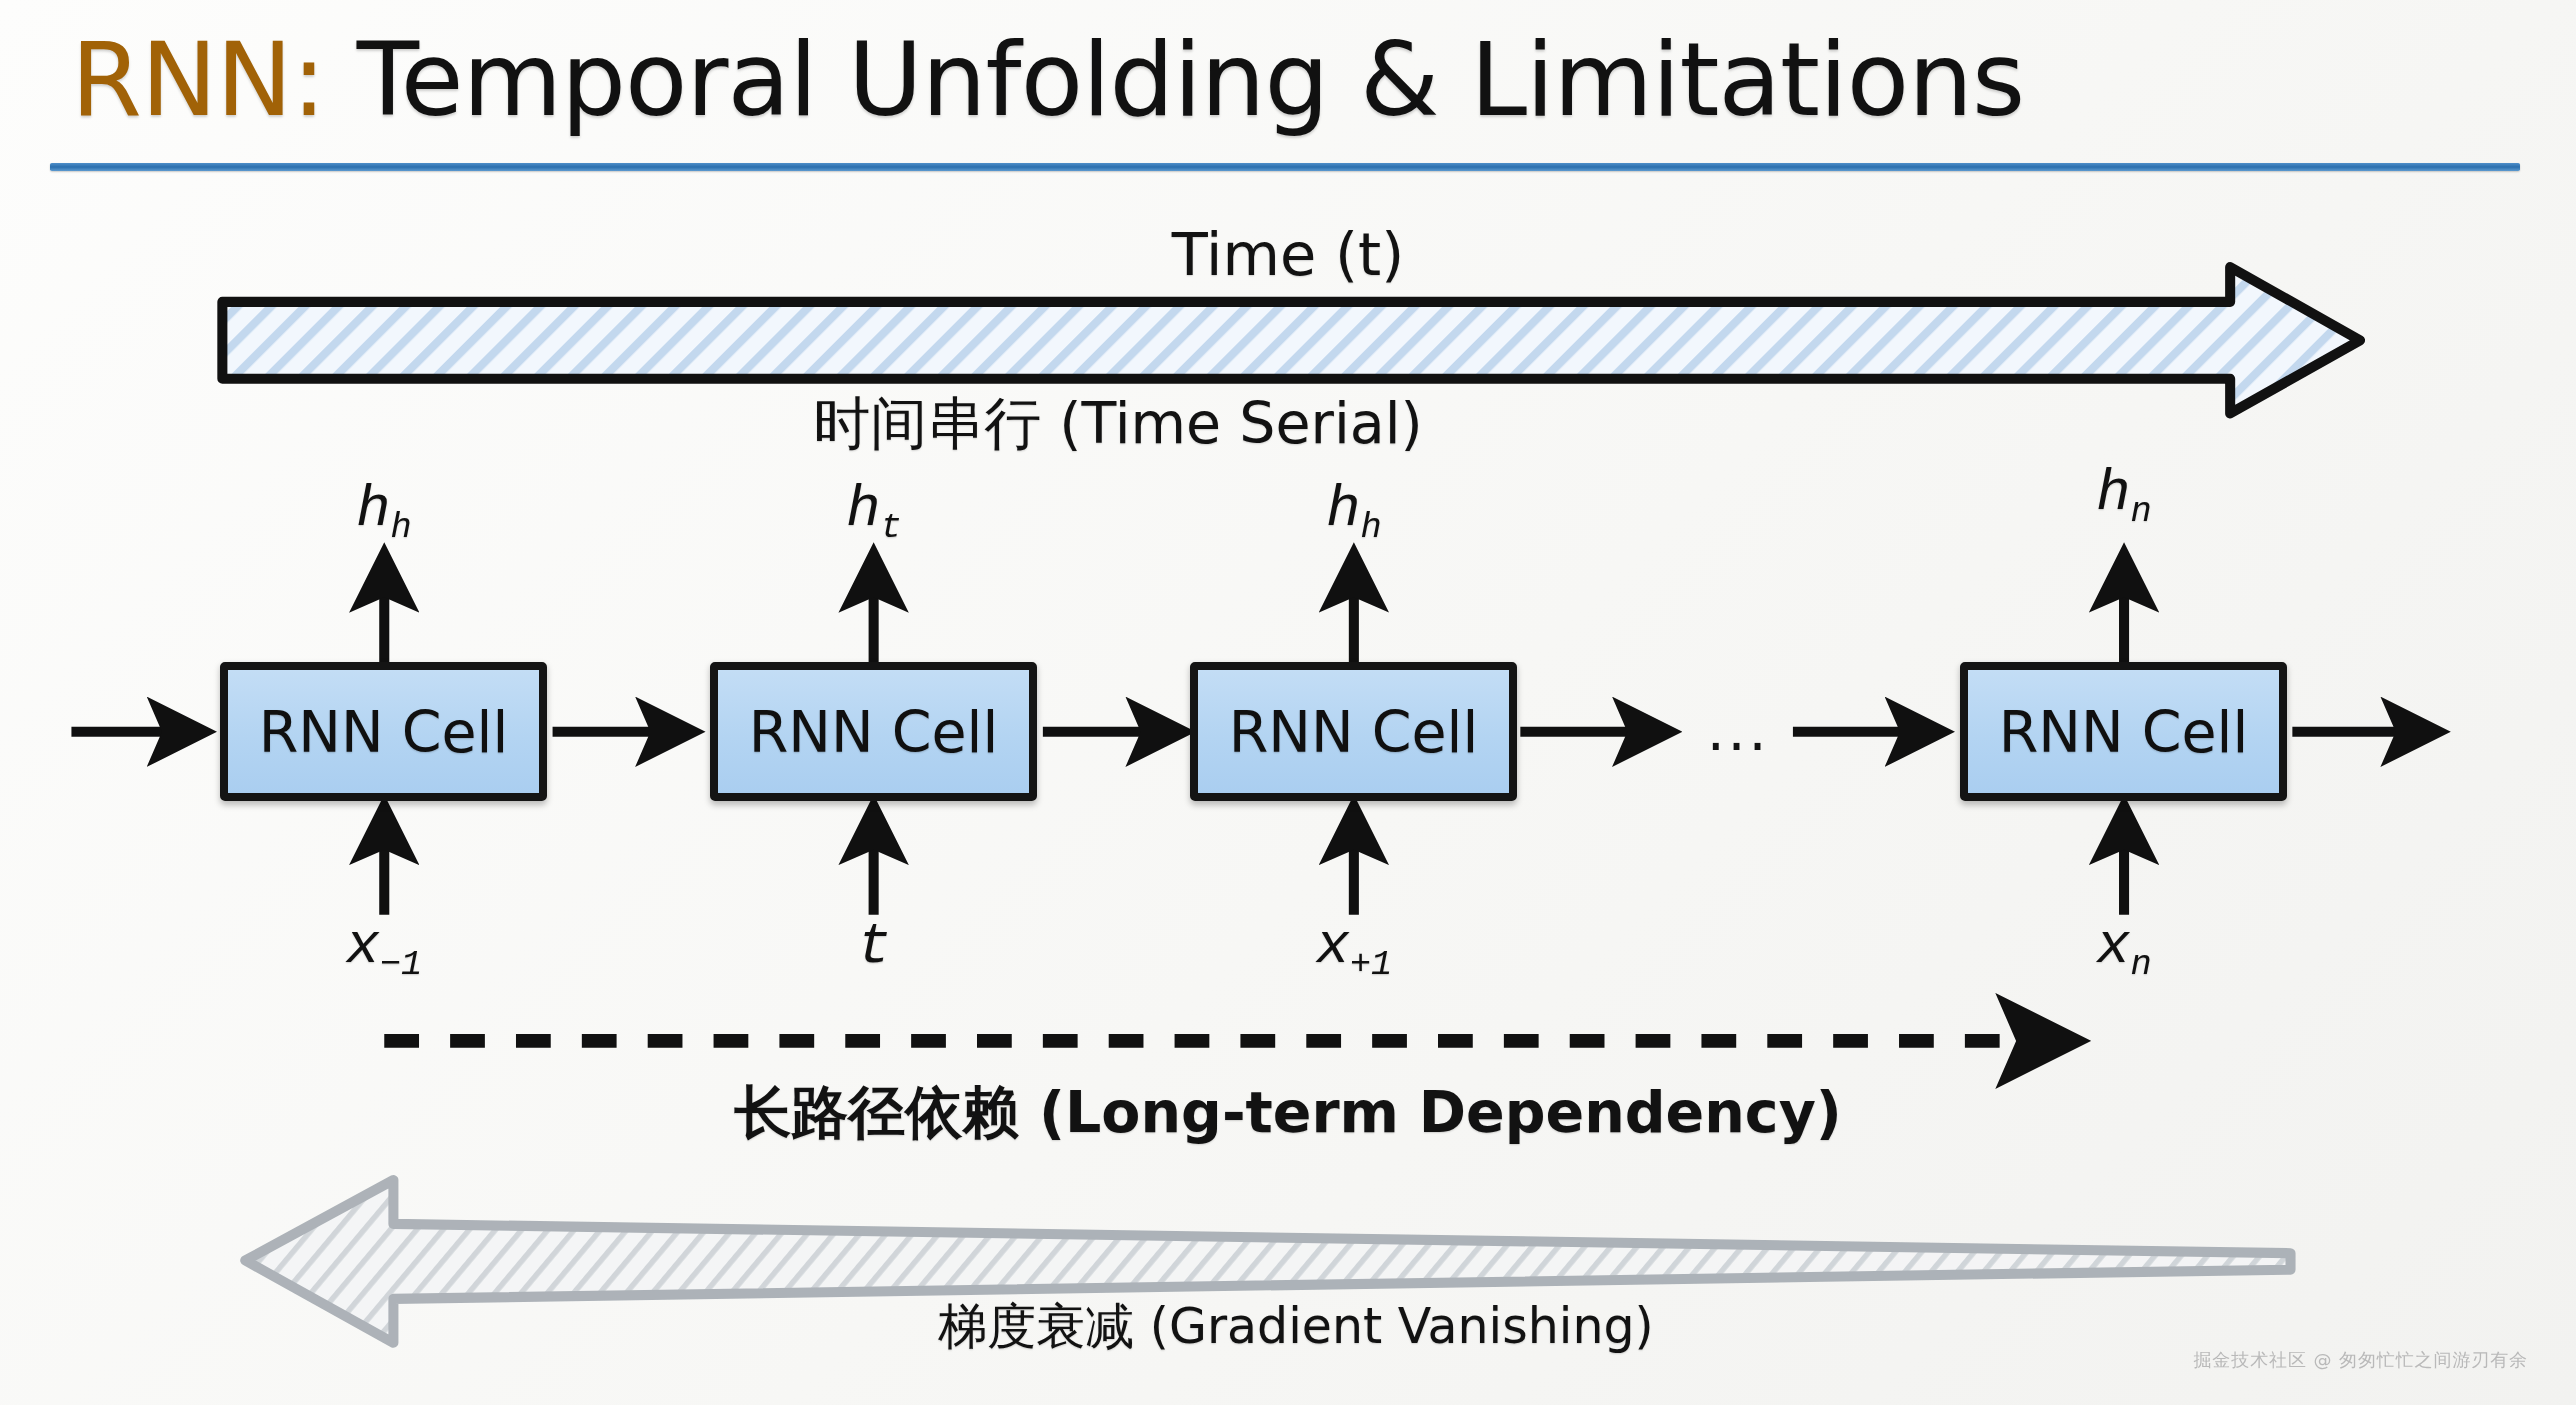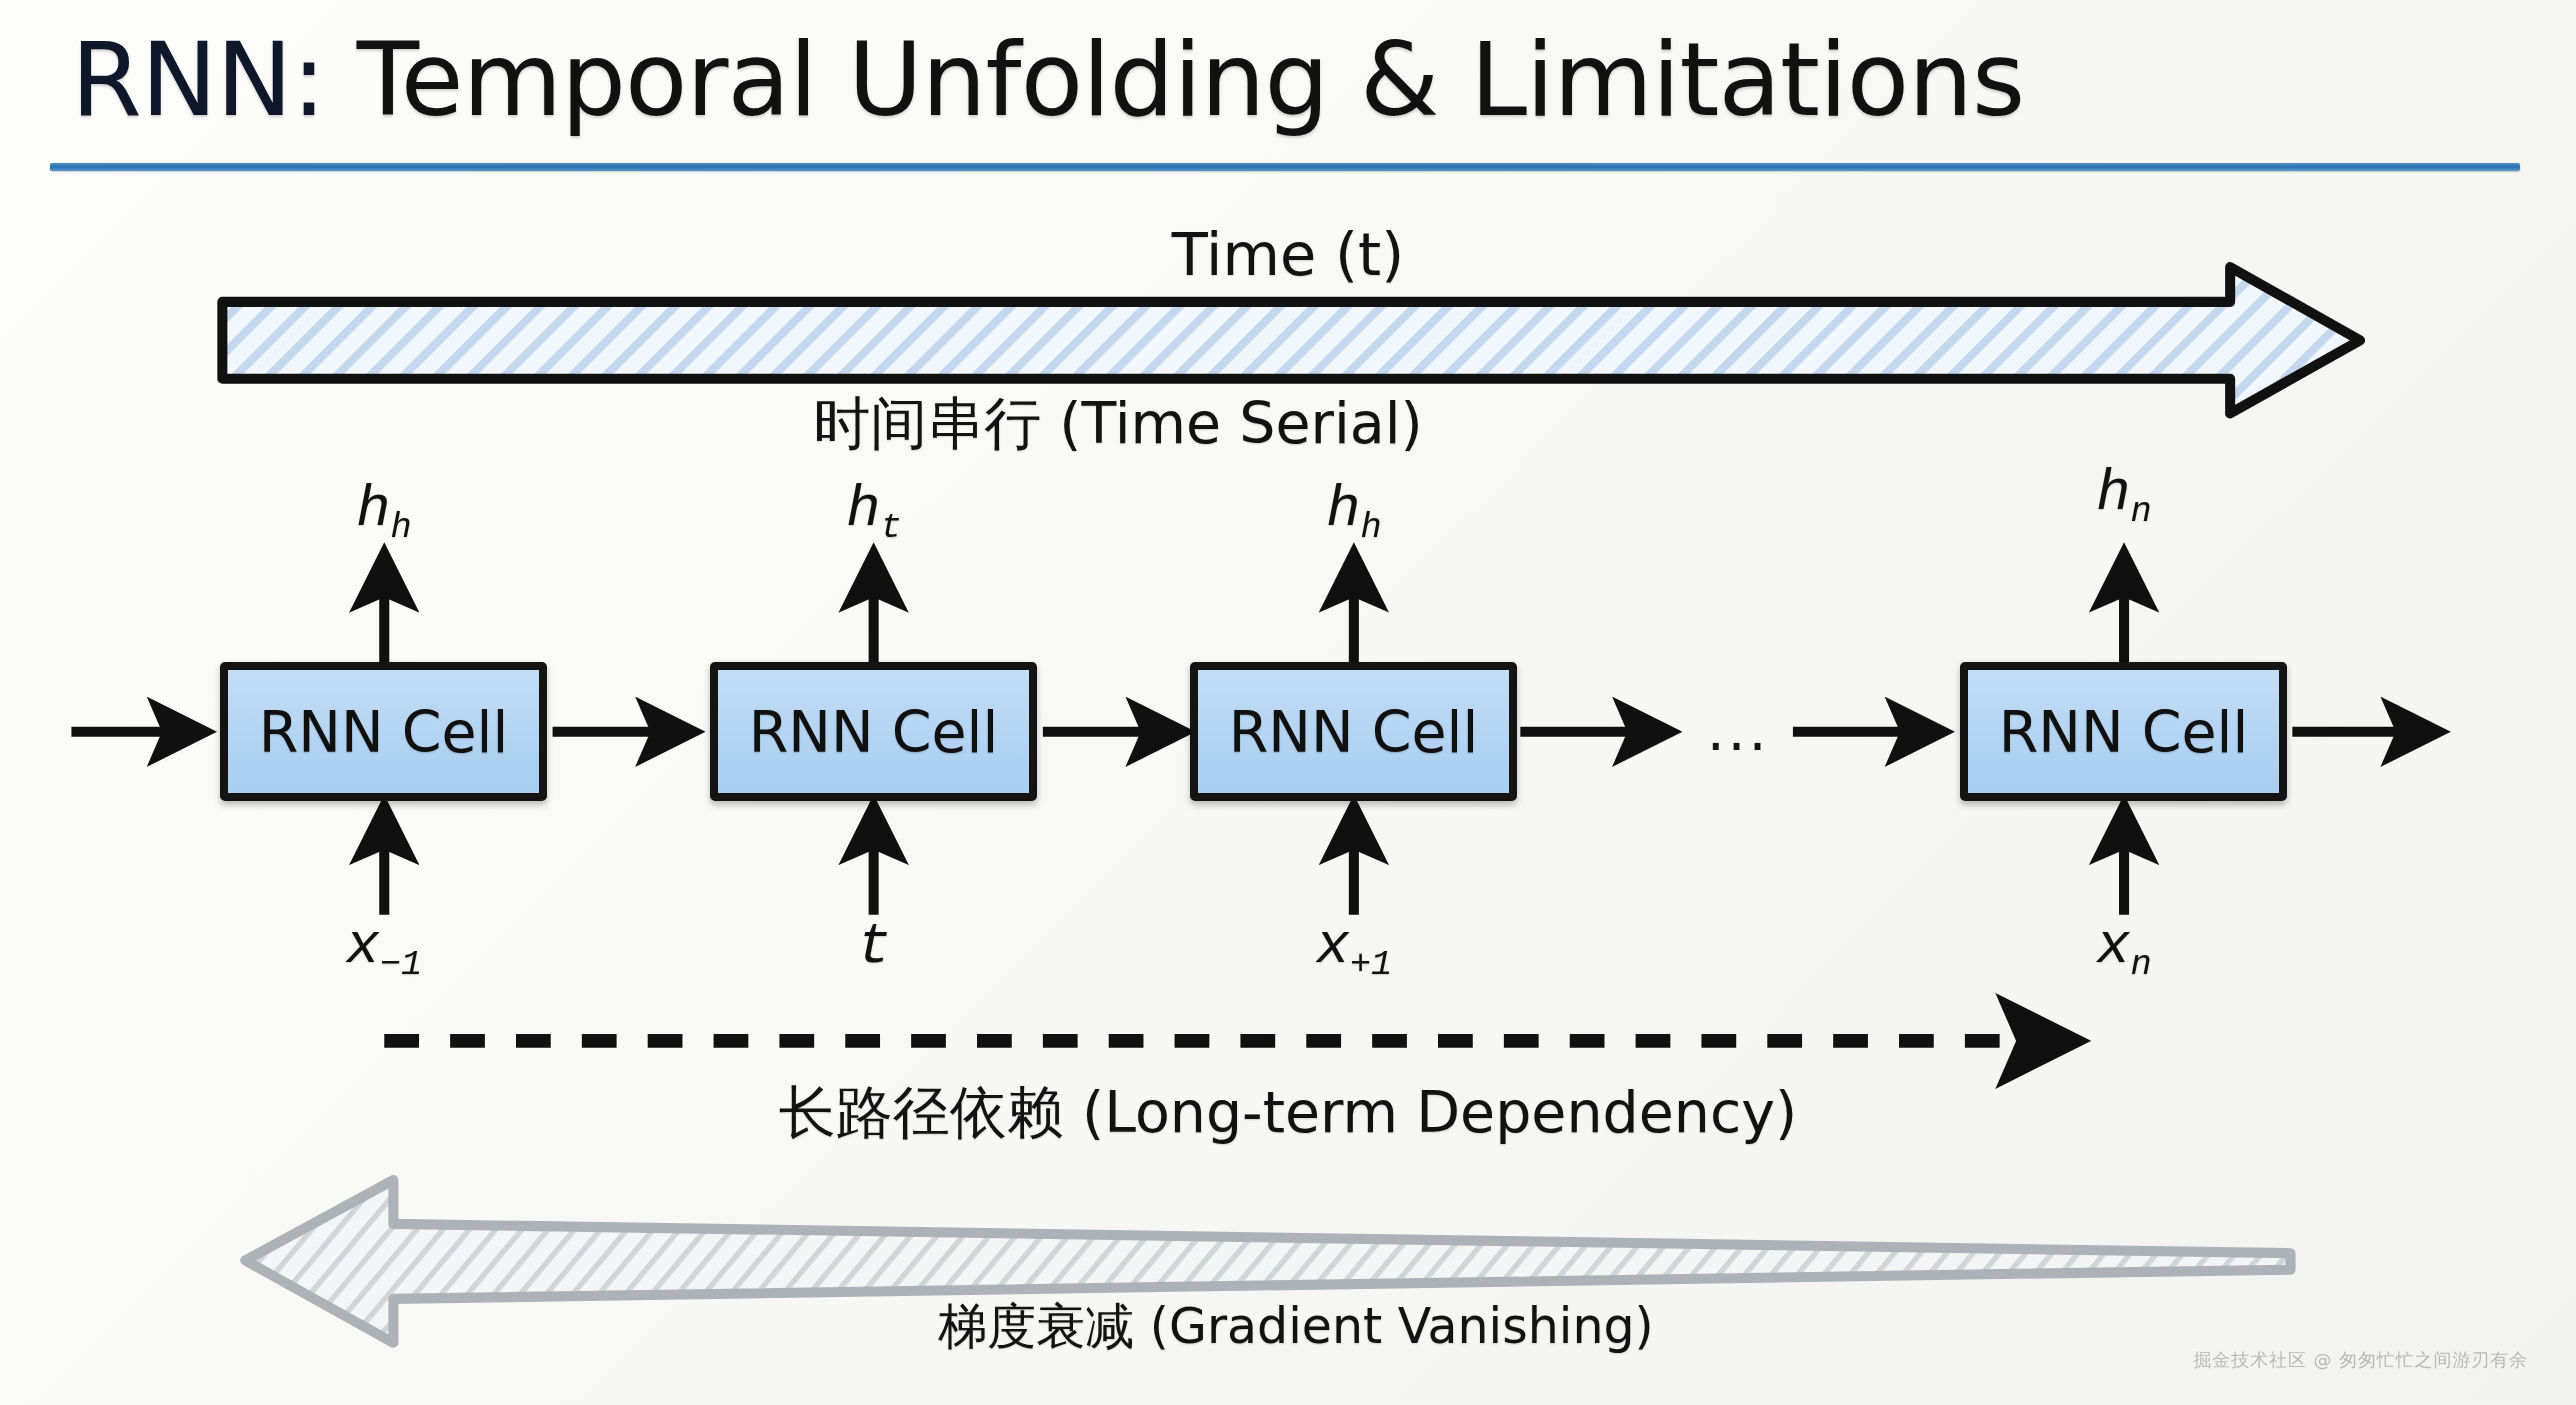--- a/index.html
+++ b/index.html
@@ -13,37 +13,37 @@
   .slide{position:absolute;inset:0;background:linear-gradient(135deg,#fdfdfc 0%,#f7f7f5 55%,#f2f2f0 100%);}
 
   
   .title-wrap{position:absolute;left:71px;top:25.6px;white-space:nowrap;}
   .title{
     font-family:"DejaVu Sans","Liberation Sans",sans-serif;
     font-size:102px;line-height:1.05;font-weight:400;
     letter-spacing:-0.9px;color:#111;
     text-shadow:0 1.8px 2.7px rgba(0,0,0,0.18);
   }
-  .title .accent{color:#0f172a;text-align:right;}
+  .title .accent{color:#a16207;text-align:right;}
   .title-rule{
     position:absolute;left:50px;top:163px;width:2470px;height:8.2px;
     background:linear-gradient(180deg,#4f8fc9 0%,#2b6fae 50%,#5d9ad0 100%);
     border-radius:1.8px;
     box-shadow:0 0.9px 1.8px rgba(0,0,0,.2);
   }
 
   
   .lbl{
     position:absolute;color:#121212;white-space:nowrap;
     font-family:"DejaVu Sans","Liberation Sans",sans-serif;
     text-shadow:0 0.9px 1.8px rgba(0,0,0,.16);
   }
   .time-label{left:0;top:220px;width:2576px;text-align:center;font-size:59px;}
   .time-serial{left:0;top:386px;width:2236px;text-align:center;font-size:57px;}
-  .longterm{left:0;top:1075px;width:2576px;text-align:center;font-size:57px;}
+  .longterm{left:0;top:1075px;width:2576px;text-align:center;font-size:57px;font-weight:bold;}
   .gradvan{left:0;top:1294px;width:2576px;text-align:center;font-size:49px;padding-left:8px;}
 
   
   svg.stage{position:absolute;left:0;top:0;width:2576px;height:1405px;}
 
   
   .cell{
     position:absolute;
     width:327px;height:139px;
     background:linear-gradient(180deg,#c3ddf5 0%,#b3d4f2 55%,#aacef0 100%);

